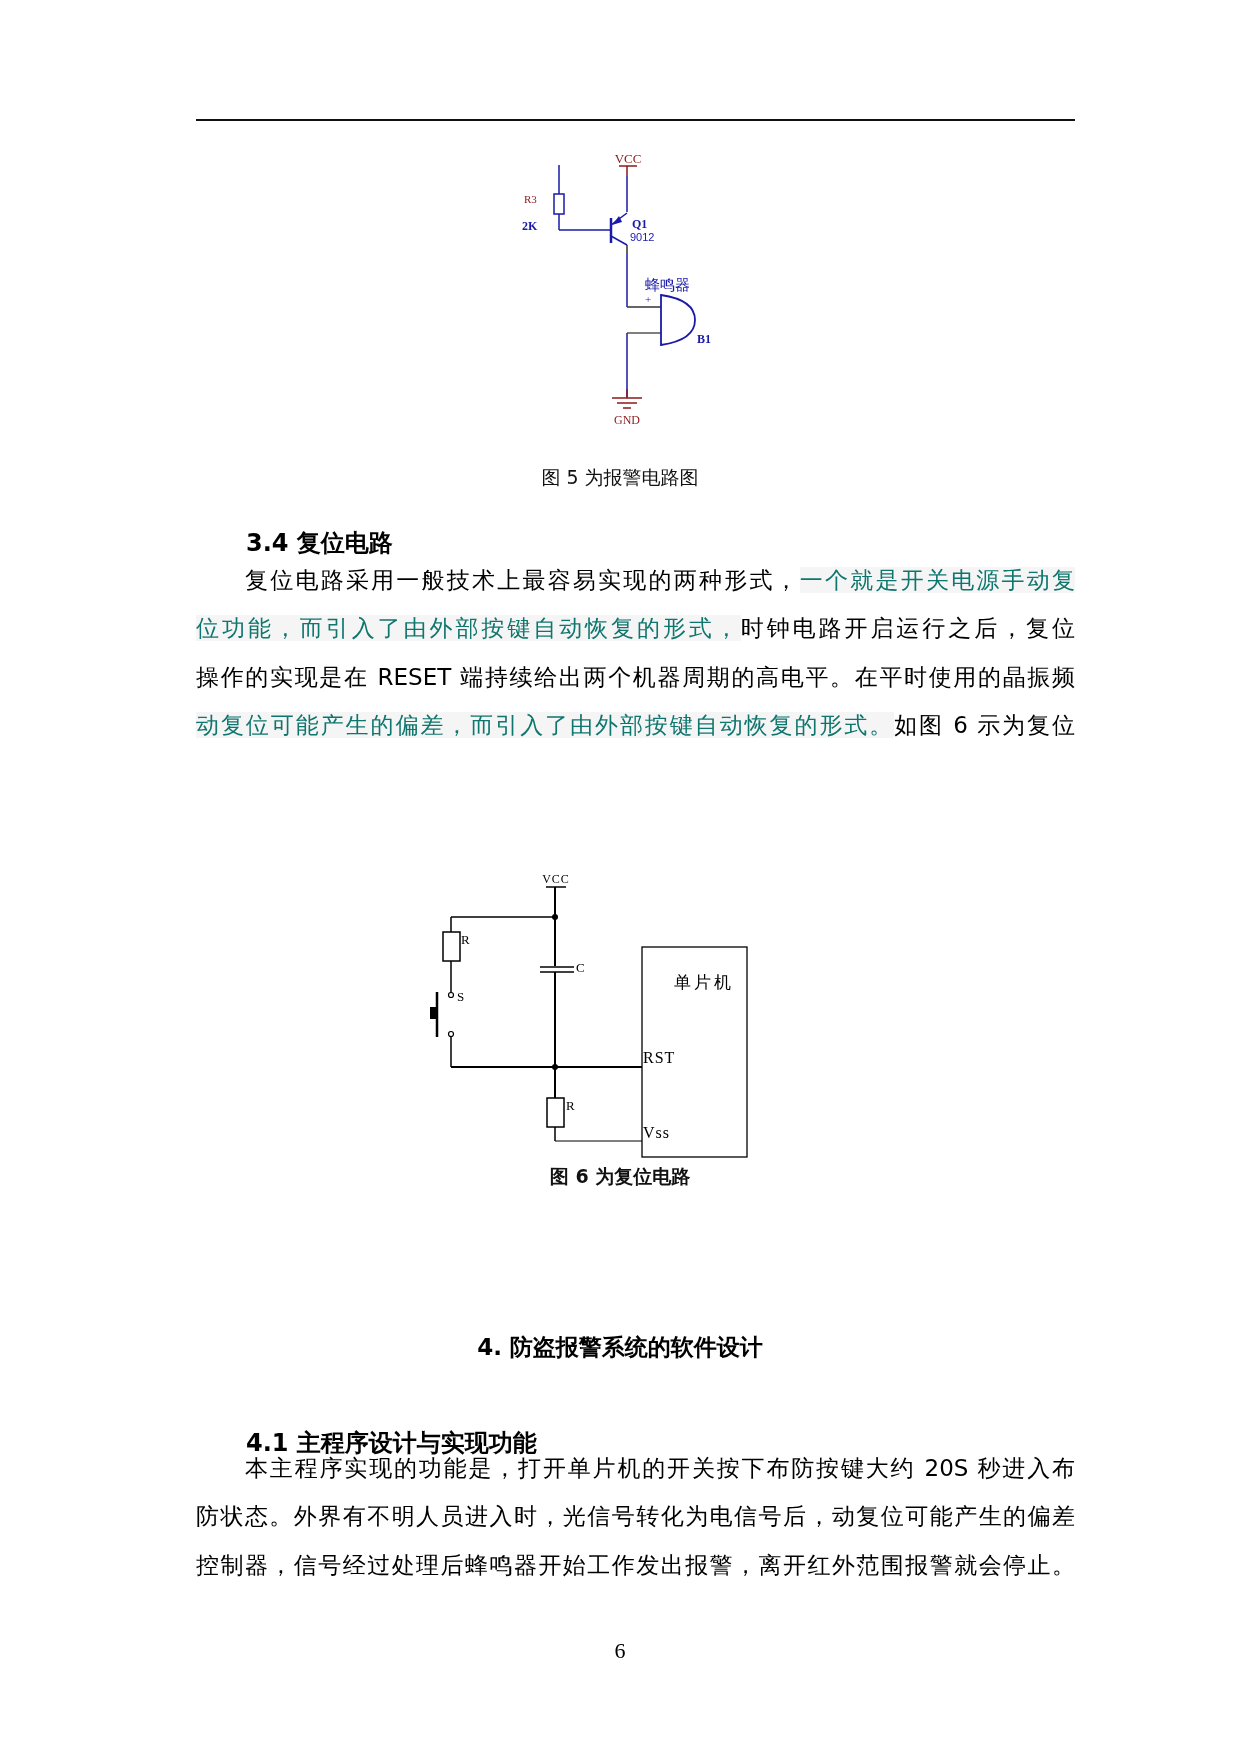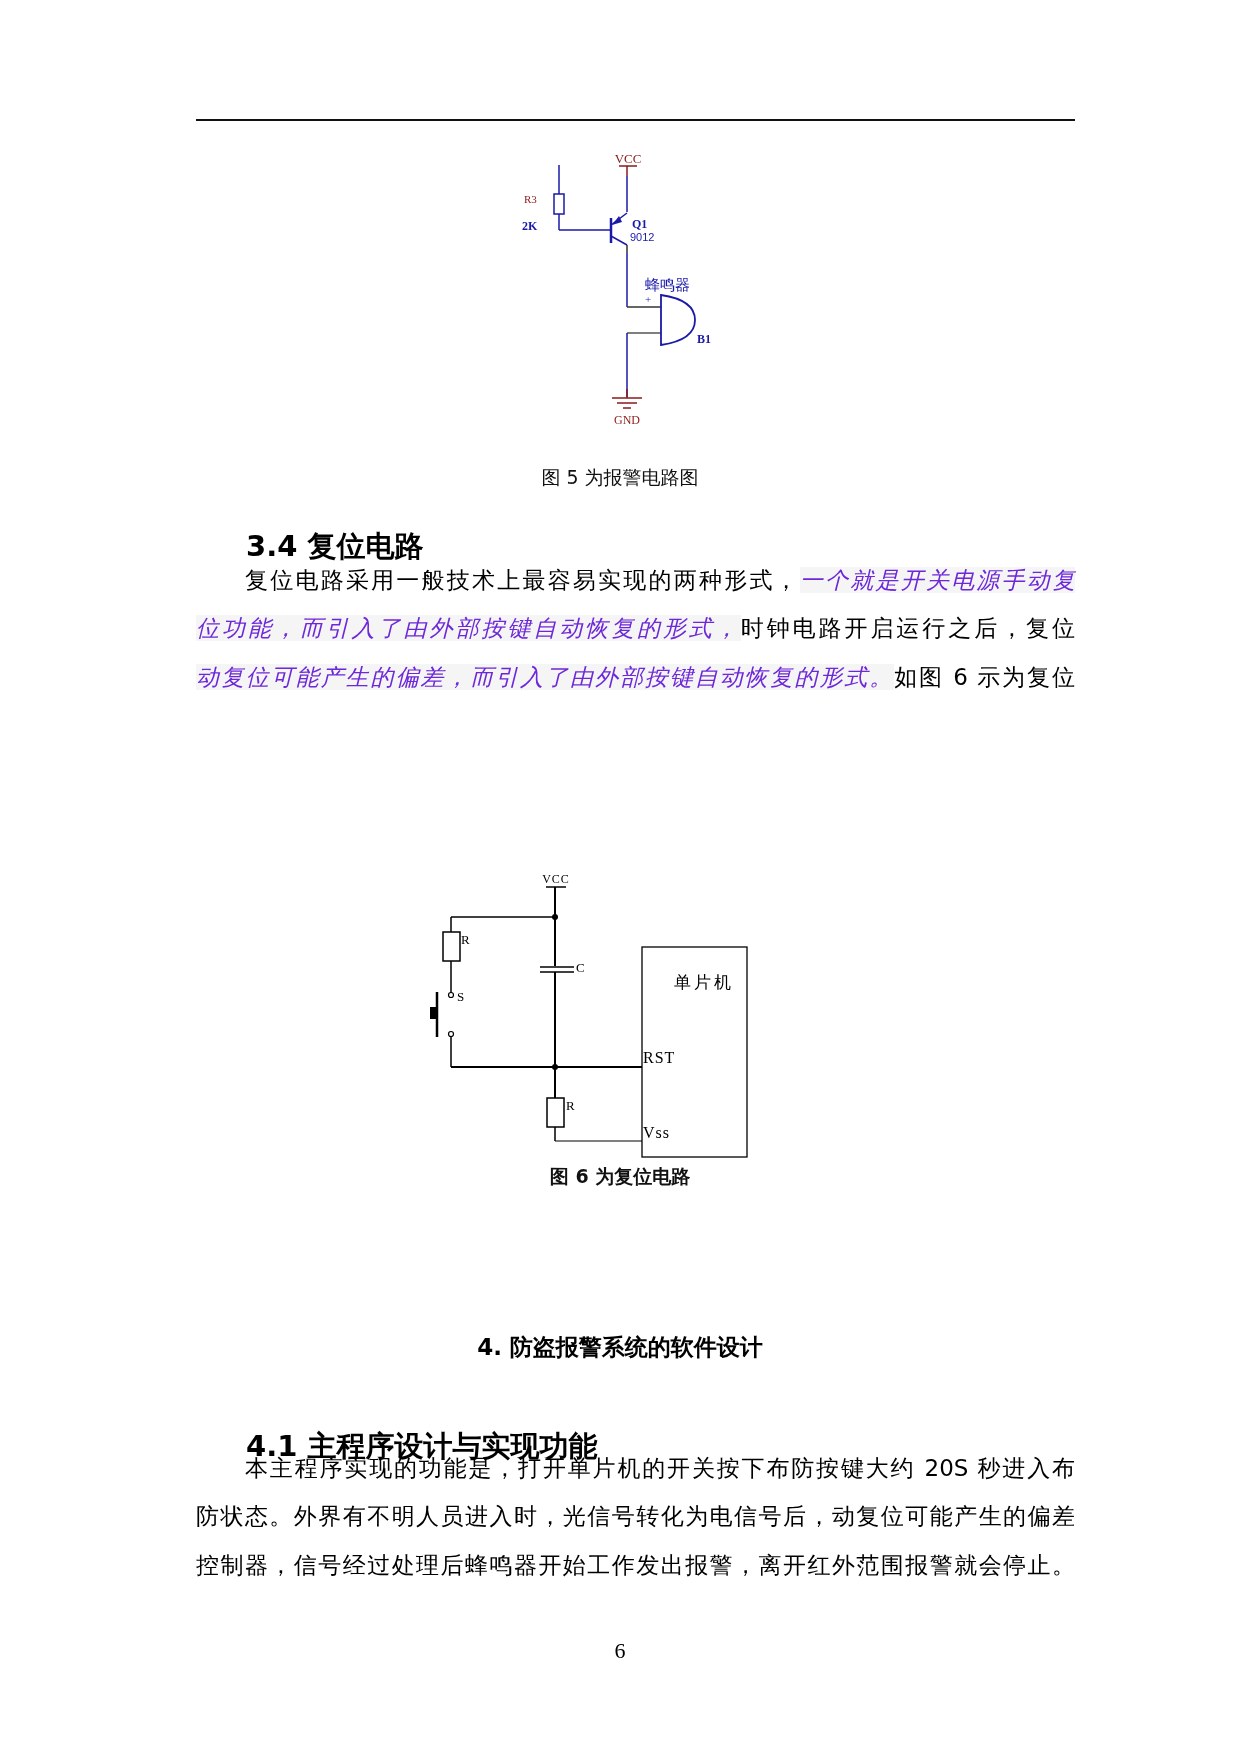--- a/index.html
+++ b/index.html
@@ -2,30 +2,30 @@
 <html><head>
 <meta charset="utf-8">
 <style>
   html, body { margin: 0; padding: 0; background: #ffffff; }
   body { width: 1240px; height: 1754px; position: relative; overflow: hidden;
          font-family: "DejaVu Serif", "Liberation Serif", serif; color: #000; }
   .abs { position: absolute; }
   .header-rule { position: absolute; left: 196px; top: 119px; width: 879px; height: 2px; background: #111; }
   .caption { position: absolute; left: 0; width: 1240px; text-align: center; font-size: 19px;
              font-family: "DejaVu Sans", "Liberation Sans", sans-serif; color: #111; }
-  .h2 { position: absolute; left: 246px; font-size: 29px; font-weight: bold;
+  .h2 { position: absolute; left: 246px; font-size: 24px; font-weight: bold;
         font-family: "DejaVu Sans", "Liberation Sans", sans-serif; }
   .h1 { position: absolute; left: 0; width: 1240px; text-align: center; font-size: 23px; font-weight: bold;
         font-family: "DejaVu Sans", "Liberation Sans", sans-serif; }
   .para { position: absolute; left: 196px; width: 879px; font-size: 23px; line-height: 48.4px;
           font-family: "DejaVu Sans", "Liberation Sans", sans-serif; color: #000; }
   .line { display: block; height: 48.4px; white-space: nowrap; text-align: justify; text-align-last: justify; }
   .line.last { text-align-last: left; }
   .line.indent { padding-left: 49px; }
-  .hl { background: #f5f5f5; color: #6d28d9; font-style: italic; }
+  .hl { background: #f5f5f5; color: #0f766e; }
   .pageno { position: absolute; left: 0; width: 1240px; text-align: center; top: 1638px;
             font-size: 22px; font-family: "Liberation Serif", serif; }
   svg text { font-family: "Liberation Serif", serif; }
 </style>
 </head>
 <body>
 
 <div class="header-rule"></div>
 
 <svg class="abs" style="left:500px; top:140px;" width="240" height="295" viewBox="500 140 240 295">
@@ -71,20 +71,21 @@
   <text x="627" y="424" text-anchor="middle" font-size="12" fill="#8b1a1a">GND</text>
 </svg>
 
 <div class="caption" style="top:465px;">图 5 为报警电路图</div>
 
 <div class="h2" style="top:527px;">3.4 复位电路</div>
 
 <div class="para" id="para34" style="top:556px;">
     <span class="line indent"><span>复位电路采用一般技术上最容易实现的两种形式，</span><span class="hl">一个就是开关电源手动复</span></span>
     <span class="line"><span class="hl">位功能，而引入了由外部按键自动恢复的形式，</span><span>时钟电路开启运行之后，复位</span></span>
+    <span class="line"><span>操作的实现是在 RESET 端持续给出两个机器周期的高电平。在平时使用的晶振频</span></span>
     <span class="line"><span class="hl">动复位可能产生的偏差，而引入了由外部按键自动恢复的形式。</span><span>如图 6 示为复位</span></span>
   </div>
 
 <svg class="abs" style="left:420px; top:868px;" width="340" height="300" viewBox="420 868 340 300">
   <text x="556" y="883" text-anchor="middle" font-size="12" fill="#000" letter-spacing="1">VCC</text>
   <line x1="546" y1="887" x2="566" y2="887" stroke="#000" stroke-width="1.5"></line>
   <line x1="555" y1="887" x2="555" y2="966" stroke="#000" stroke-width="2"></line>
   <circle cx="555" cy="917" r="3" fill="#000"></circle>
 
   <line x1="451" y1="917" x2="555" y2="917" stroke="#000" stroke-width="1.5"></line>

